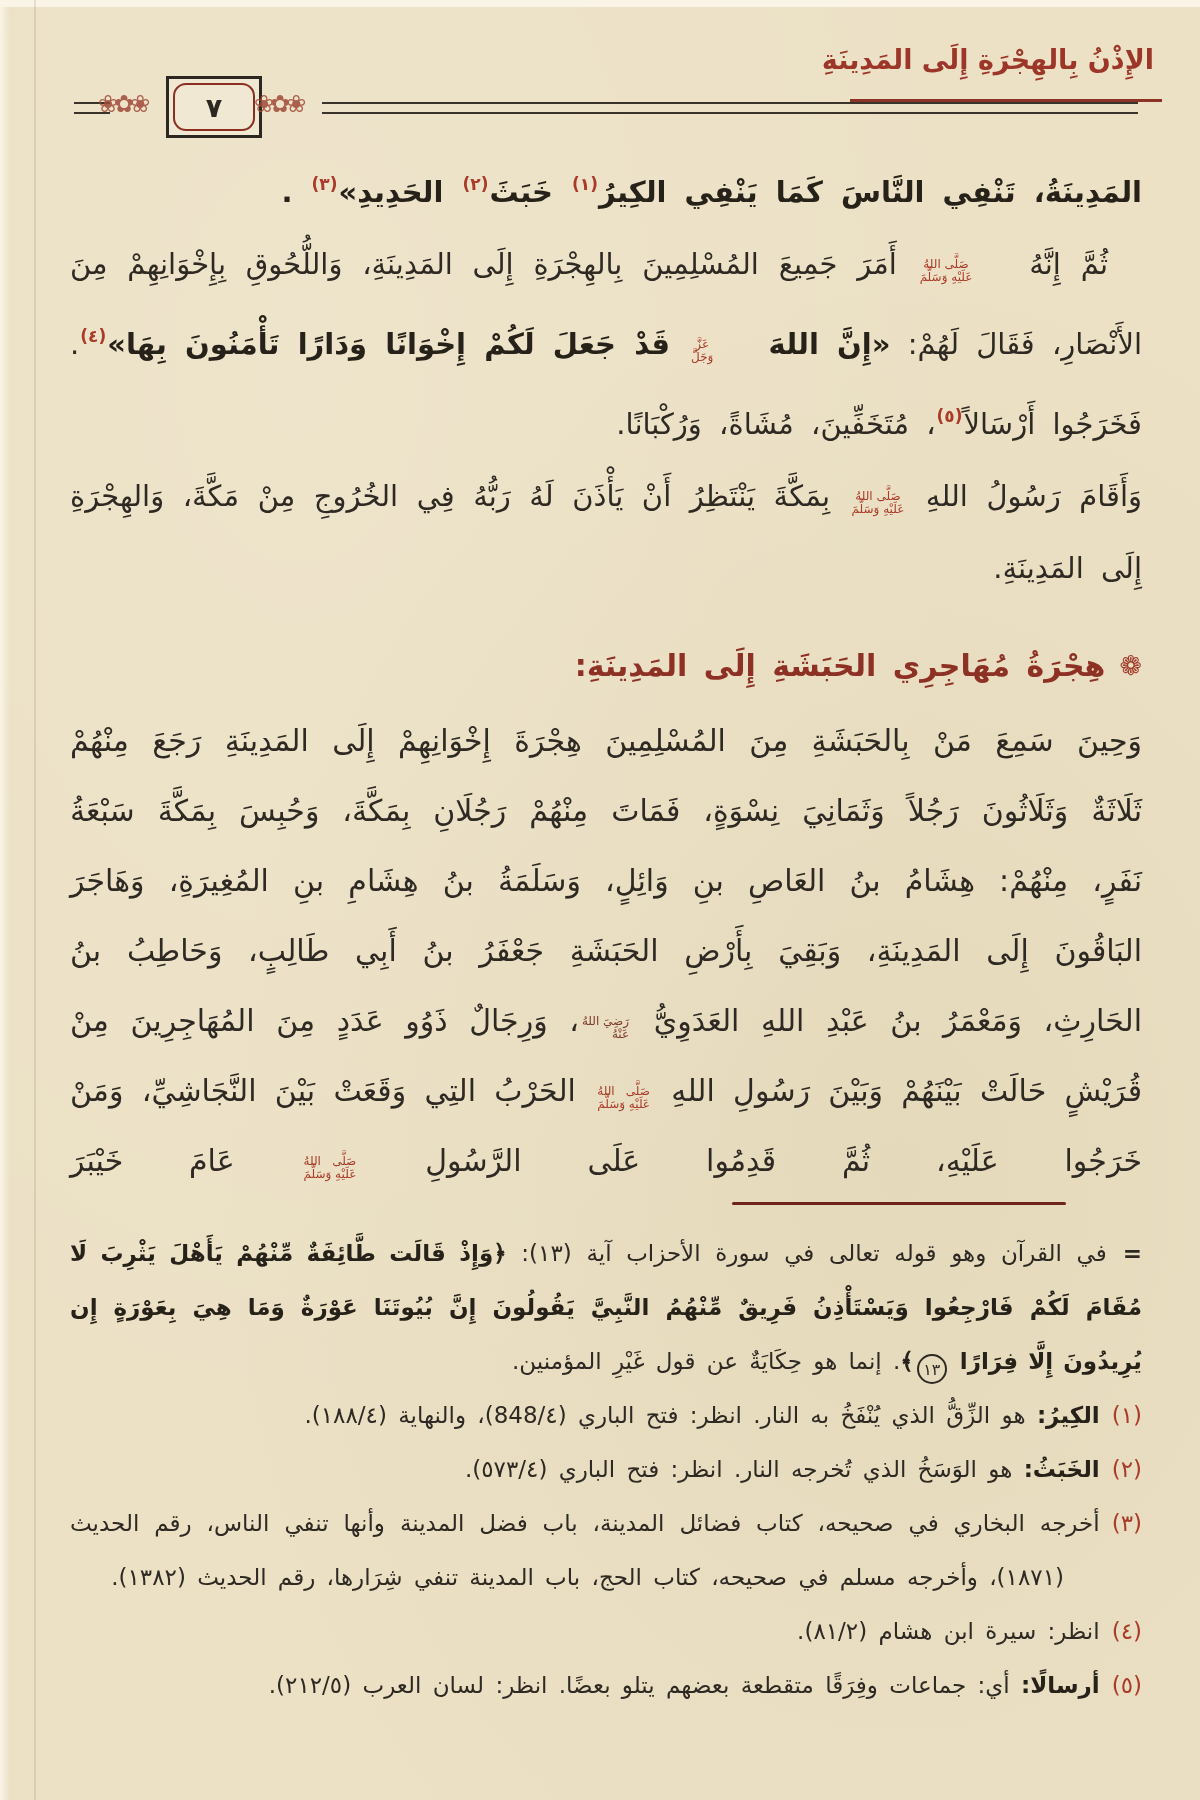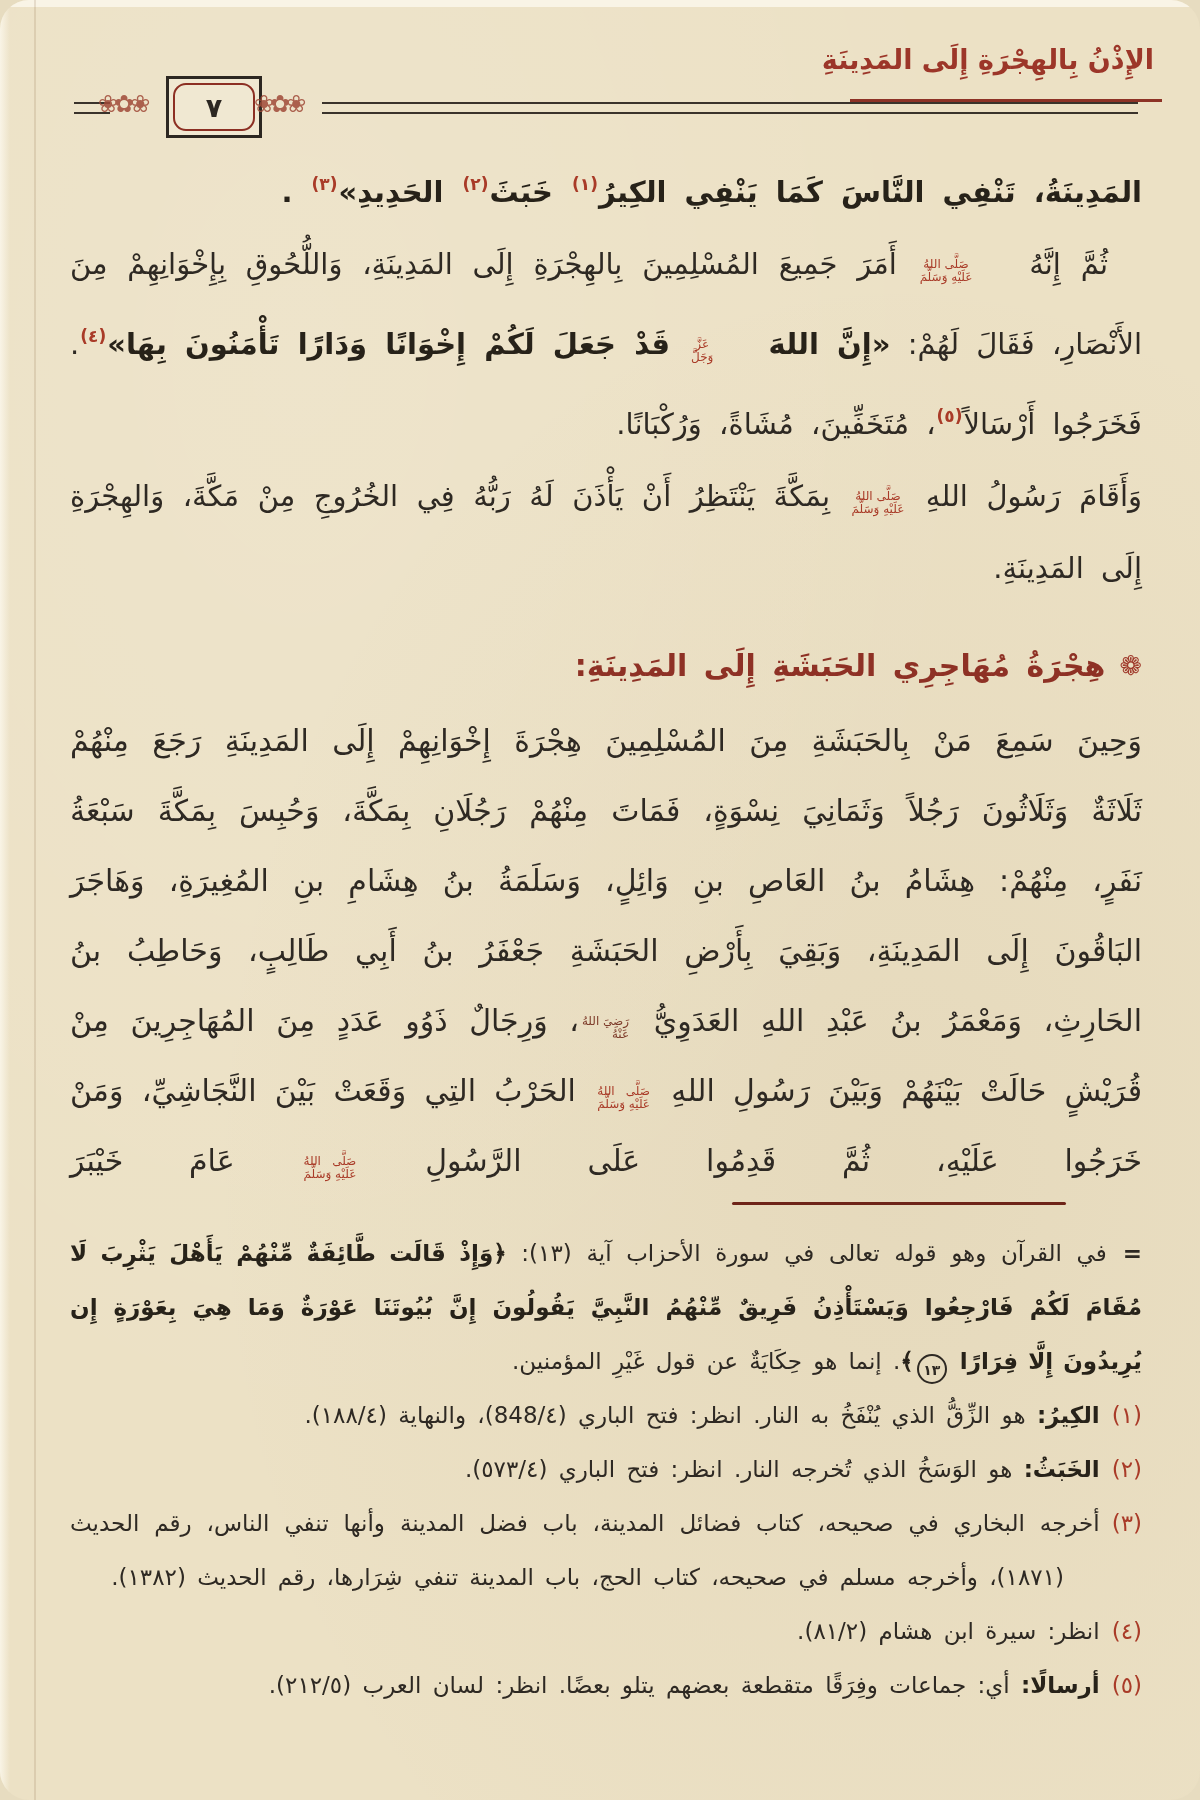--- a/index.html
+++ b/index.html
@@ -3,21 +3,21 @@
 <meta charset="utf-8">
 <style>
   html,body{margin:0;padding:0;background:#e7dcc0;}
   .page{
     position:relative;width:1200px;height:1800px;margin:0 auto;
     background:
       radial-gradient(ellipse at 25% 20%, rgba(255,255,255,.10), transparent 55%),
       radial-gradient(ellipse at 75% 65%, rgba(125,95,45,.06), transparent 55%),
       #ece1c5;
     direction:rtl;overflow:hidden;
-    font-family:"DejaVu Sans", sans-serif;color:#2e2923;border-radius:29px;
+    font-family:"DejaVu Sans", sans-serif;color:#2e2923;
   }
   .edge-top{position:absolute;top:0;left:0;right:0;height:7px;background:#f9f4e6;}
   .edge-left{position:absolute;top:0;left:0;bottom:0;width:10px;background:linear-gradient(to right,#f9f4e6,rgba(249,244,230,0));}
   .gutter-line{position:absolute;top:0;bottom:0;left:34px;width:2px;background:rgba(130,100,60,.16);}
 
   
   .header-title{position:absolute;top:44px;right:46px;font-size:27px;font-weight:bold;color:#9c3629;letter-spacing:0;}
   .title-underline{position:absolute;top:99px;right:38px;width:312px;height:2.5px;background:#8d3226;}
   .rule-main{position:absolute;top:102px;left:322px;right:62px;height:8px;
     border-top:2.5px solid #3a332b;border-bottom:2.5px solid #3a332b;}
@@ -53,22 +53,22 @@
   
   .separator{position:absolute;top:1202px;left:732px;width:334px;height:3px;background:#6e2418;border-radius:2px;}
   .footnotes{position:absolute;top:1226px;right:58px;left:70px;font-size:23px;color:#2e2923;}
   .fn{margin:0;line-height:54px;text-align:justify;word-spacing:4px;padding-right:78px;text-indent:-78px;}
   .fn-cont{padding-right:0;text-indent:0;}
   .fn-num{color:#a93b28;margin-left:12px;}
   .eq{margin-left:16px;font-weight:bold;}
   .fn-term{font-weight:bold;color:#272219;}
   .verse{font-weight:bold;color:#272219;word-spacing:2px;}
   .ayah-circle{display:inline-block;width:30px;height:30px;border:2px solid #2e2923;border-radius:50%;
-    font-size:14px;line-height:28px;text-align:center;vertical-align:-6px;margin:0 3px;box-sizing:border-box;
-    font-weight:bold;word-spacing:0;}
+    font-size:16px;line-height:28px;text-align:center;vertical-align:-6px;margin:0 3px;box-sizing:border-box;
+    font-weight:normal;word-spacing:0;}
 </style>
 </head>
 <body>
 
 <div class="page">
   <div class="edge-top"></div>
   <div class="edge-left"></div>
   <div class="gutter-line"></div>
 
   <div class="header-title">الإِذْنُ بِالهِجْرَةِ إِلَى المَدِينَةِ</div>

